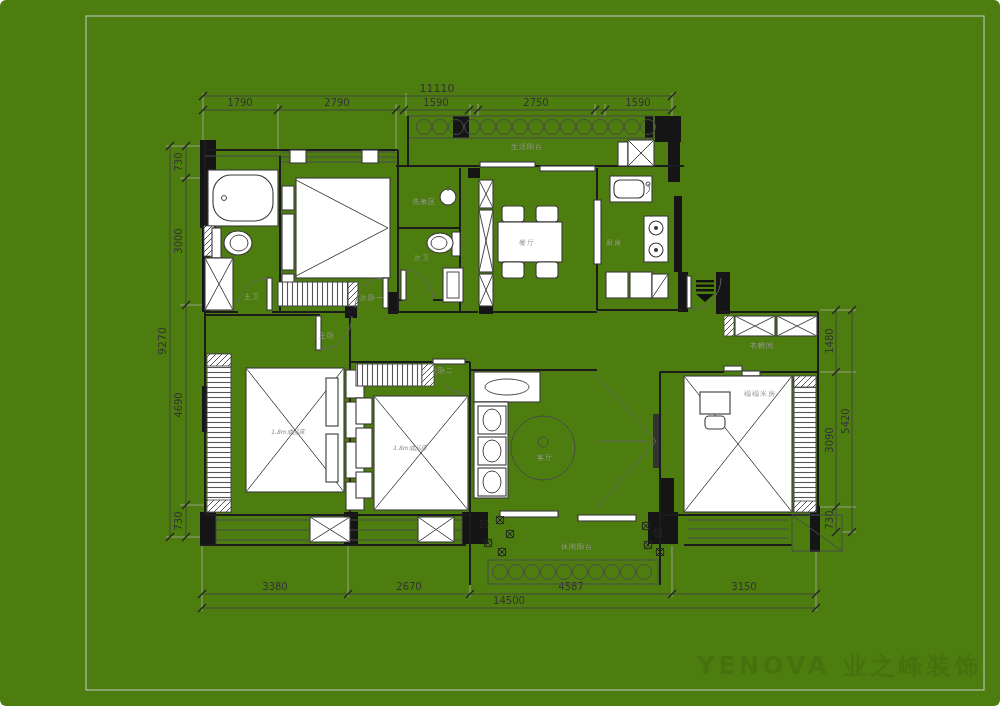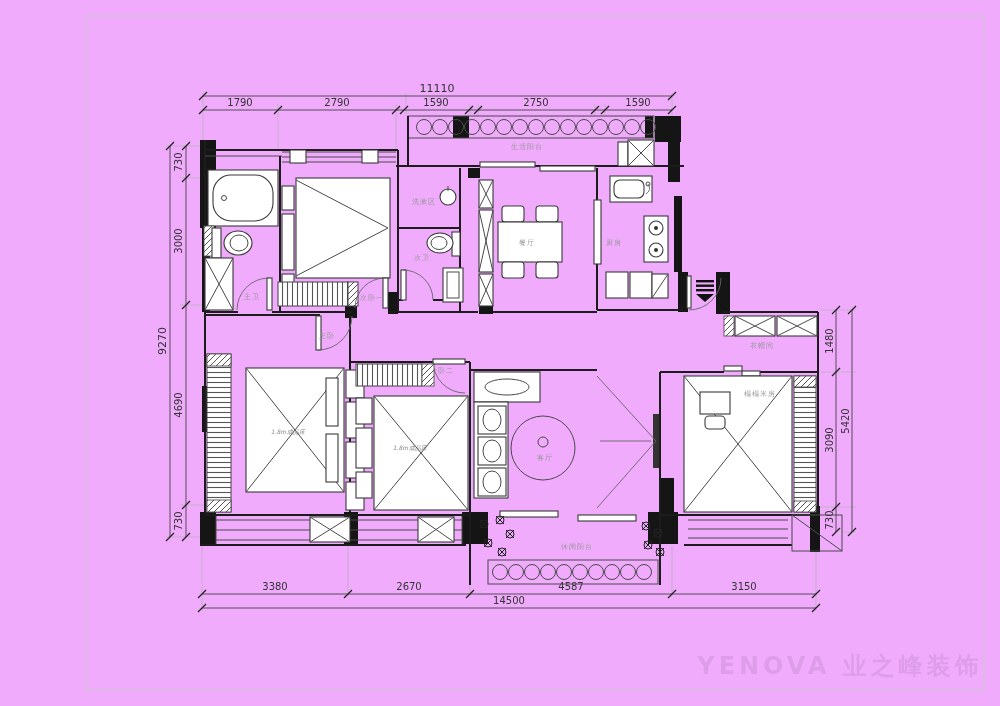--- a/index.html
+++ b/index.html
@@ -1,16 +1,16 @@
 <!DOCTYPE html>
 <html><head>
 <meta charset="utf-8">
 <style>
   html,body{margin:0;padding:0;background:#fff;}
-  .page{position:relative;width:1000px;height:706px;background:#f0abfc;font-family:"DejaVu Sans",sans-serif;}
+  .page{position:relative;width:1000px;height:706px;background:#4d7c0f;font-family:"DejaVu Sans",sans-serif;border-radius:6px;}
   svg{position:absolute;left:0;top:0;}
   .w{stroke:#1c1c1c;stroke-width:2;fill:none;}
   .t{stroke:#4a4a4a;stroke-width:1;fill:none;}
   .f{stroke:#3a3a3a;stroke-width:1.1;fill:#ffffff;}
   .a{stroke:#666;stroke-width:.9;fill:none;}
   .e{stroke:#b5b5b5;stroke-width:.7;}
   .d{stroke:#444;stroke-width:.9;}
   .s{stroke:#222;stroke-width:1.3;}
   .b{fill:#151515;stroke:none;}
   text{fill:#333;}

